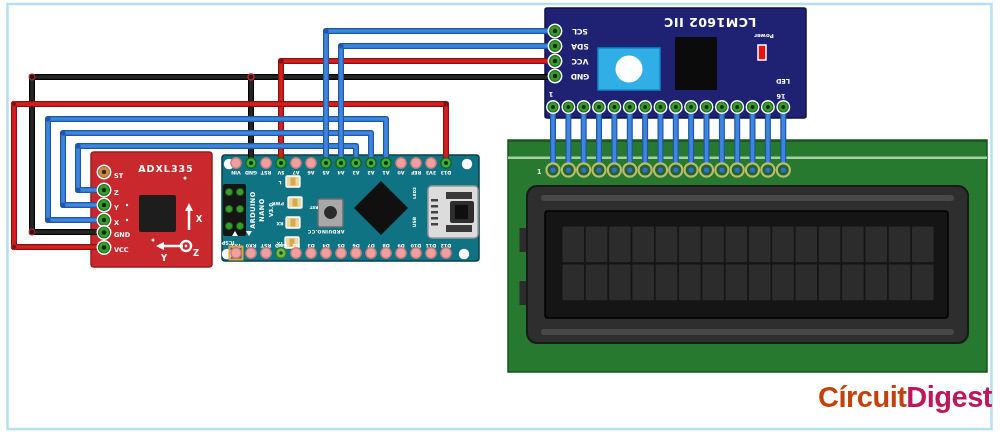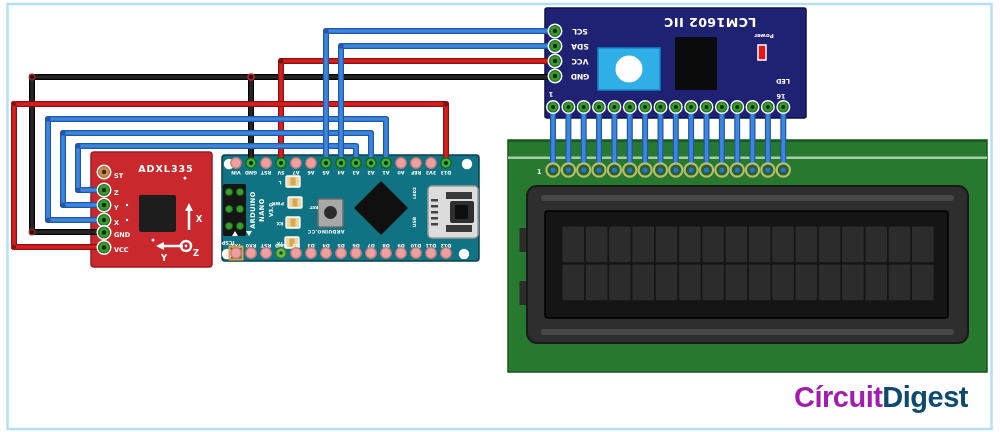--- a/index.html
+++ b/index.html
@@ -1,22 +1,22 @@
 <!DOCTYPE html>
 <html><head>
 <meta charset="utf-8">
 <style>
   html,body{margin:0;padding:0;background:#ffffff;}
   .stage{position:relative;width:1000px;height:432px;background:#ffffff;overflow:hidden;
          font-family:"Liberation Sans",sans-serif;}
   svg text{font-family:"DejaVu Sans",sans-serif;font-weight:bold;fill:#ffffff;}
   .logo{position:absolute;left:794px;top:381px;width:200px;font-size:29px;font-weight:bold;
         letter-spacing:-0.5px;white-space:nowrap;}
-  .logo .dark{color:#a21caf;}
-  .logo .blue{color:#0c4a6e;}
+  .logo .dark{color:#c2410c;margin-left:24px;}
+  .logo .blue{color:#be185d;}
 </style>
 </head>
 <body>
 
 <div class="stage">
 <svg width="1000" height="432" viewBox="0 0 1000 432">
 
   <rect x="7.5" y="4" width="984" height="425" fill="none" stroke="#b5e0f2" stroke-width="2.5"></rect>
 
   <g id="boards">

